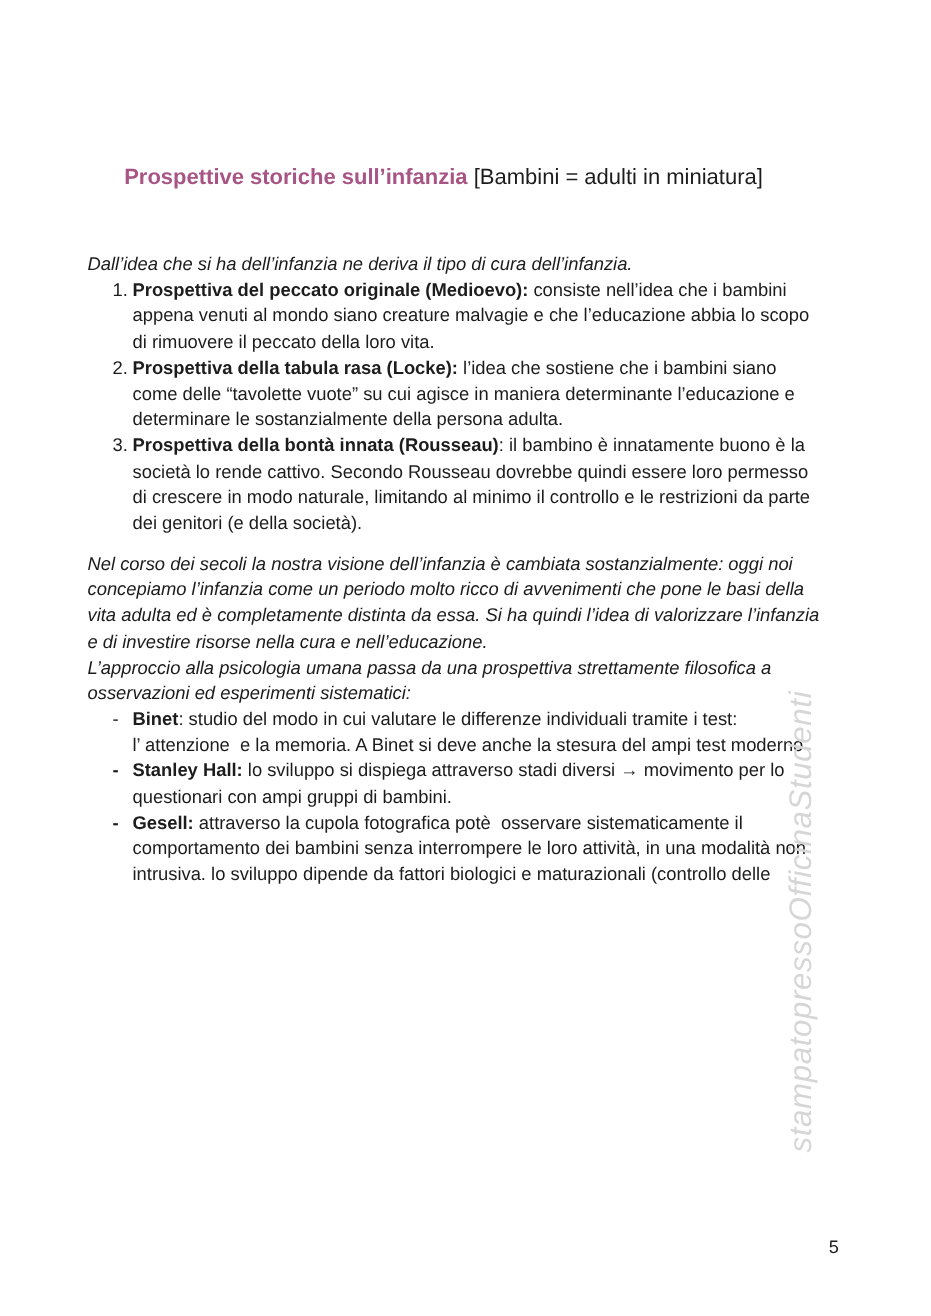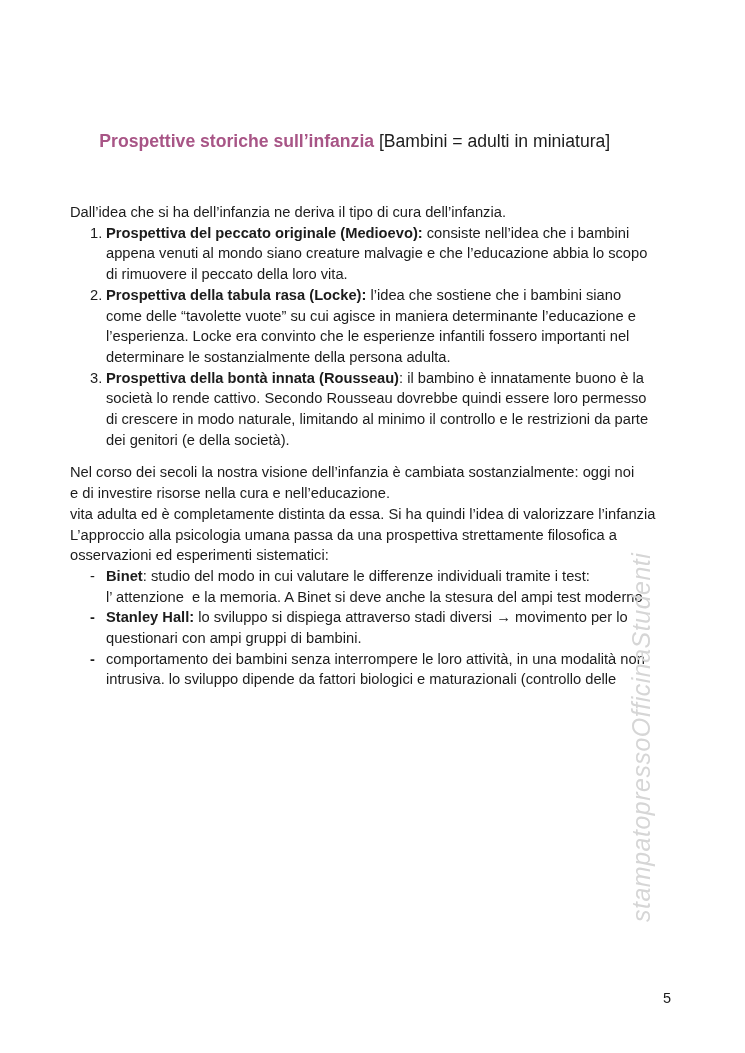--- a/index.html
+++ b/index.html
@@ -33,21 +33,21 @@
   .doc-title .suffix {
     font-weight: normal;
     color: #1c1c1c;
   }
   .line {
     white-space: pre;
     font-size: 14.7px;
     line-height: 20.7px;
   }
   .bold { font-weight: bold; }
-  .para { margin: 0; }
+  .para { margin: 0; font-style: italic; }
   .para.gap { margin-top: 12px; }
   .list-item { display: flex; align-items: flex-start; }
   .list-item .marker {
     flex: 0 0 16px;
     margin-left: 20px;
     font-size: 14.7px;
     line-height: 20.7px;
     white-space: pre;
   }
   .list-item .item-text { flex: 1 1 auto; min-width: 0; }
@@ -89,37 +89,37 @@
             <div class="line"><span class="bold">Prospettiva del peccato originale (Medioevo):</span><span> consiste nell’idea che i bambini</span></div>
             <div class="line"><span>appena venuti al mondo siano creature malvagie e che l’educazione abbia lo scopo</span></div>
             <div class="line"><span>di rimuovere il peccato della loro vita.</span></div>
           </div>
         </div>
         <div class="list-item">
           <span class="marker">2.</span>
           <div class="item-text">
             <div class="line"><span class="bold">Prospettiva della tabula rasa (Locke):</span><span> l’idea che sostiene che i bambini siano</span></div>
             <div class="line"><span>come delle “tavolette vuote” su cui agisce in maniera determinante l’educazione e</span></div>
-            <div class="line"><span>l’esperienza. Locke era convinto che le esperienze infantili fossero importanti nel</span></div>
             <div class="line"><span>determinare le sostanzialmente della persona adulta.</span></div>
           </div>
         </div>
         <div class="list-item">
           <span class="marker">3.</span>
           <div class="item-text">
             <div class="line"><span class="bold">Prospettiva della bontà innata (Rousseau)</span><span>: il bambino è innatamente buono è la</span></div>
             <div class="line"><span>società lo rende cattivo. Secondo Rousseau dovrebbe quindi essere loro permesso</span></div>
             <div class="line"><span>di crescere in modo naturale, limitando al minimo il controllo e le restrizioni da parte</span></div>
             <div class="line"><span>dei genitori (e della società).</span></div>
           </div>
         </div>
         <div class="para gap">
           <div class="line"><span>Nel corso dei secoli la nostra visione dell’infanzia è cambiata sostanzialmente: oggi noi</span></div>
+          <div class="line"><span>concepiamo l’infanzia come un periodo molto ricco di avvenimenti che pone le basi della</span></div>
+          <div class="line"><span>vita adulta ed è completamente distinta da essa. Si ha quindi l’idea di valorizzare l’infanzia</span></div>
           <div class="line"><span>e di investire risorse nella cura e nell’educazione.</span></div>
-          <div class="line"><span>vita adulta ed è completamente distinta da essa. Si ha quindi l’idea di valorizzare l’infanzia</span></div>
         </div>
         <div class="para">
           <div class="line"><span>L’approccio alla psicologia umana passa da una prospettiva strettamente filosofica a</span></div>
           <div class="line"><span>osservazioni ed esperimenti sistematici:</span></div>
         </div>
         <div class="list-item">
           <span class="marker">-</span>
           <div class="item-text">
             <div class="line"><span class="bold">Binet</span><span>: studio del modo in cui valutare le differenze individuali tramite i test:</span></div>
             <div class="line"><span>l’ attenzione  e la memoria. A Binet si deve anche la stesura del ampi test moderno</span></div>
@@ -128,20 +128,21 @@
         <div class="list-item">
           <span class="marker bold">-</span>
           <div class="item-text">
             <div class="line"><span class="bold">Stanley Hall:</span><span> lo sviluppo si dispiega attraverso stadi diversi → movimento per lo</span></div>
             <div class="line"><span>questionari con ampi gruppi di bambini.</span></div>
           </div>
         </div>
         <div class="list-item">
           <span class="marker bold">-</span>
           <div class="item-text">
+            <div class="line"><span class="bold">Gesell:</span><span> attraverso la cupola fotografica potè  osservare sistematicamente il</span></div>
             <div class="line"><span>comportamento dei bambini senza interrompere le loro attività, in una modalità non</span></div>
             <div class="line"><span>intrusiva. lo sviluppo dipende da fattori biologici e maturazionali (controllo delle</span></div>
           </div>
         </div>
       </div>
   </div>
   <div class="watermark" style="color: rgb(214, 214, 214);">stampatopressoOfficinaStudenti</div>
   <div class="page-number">5</div>
 </div>
 

